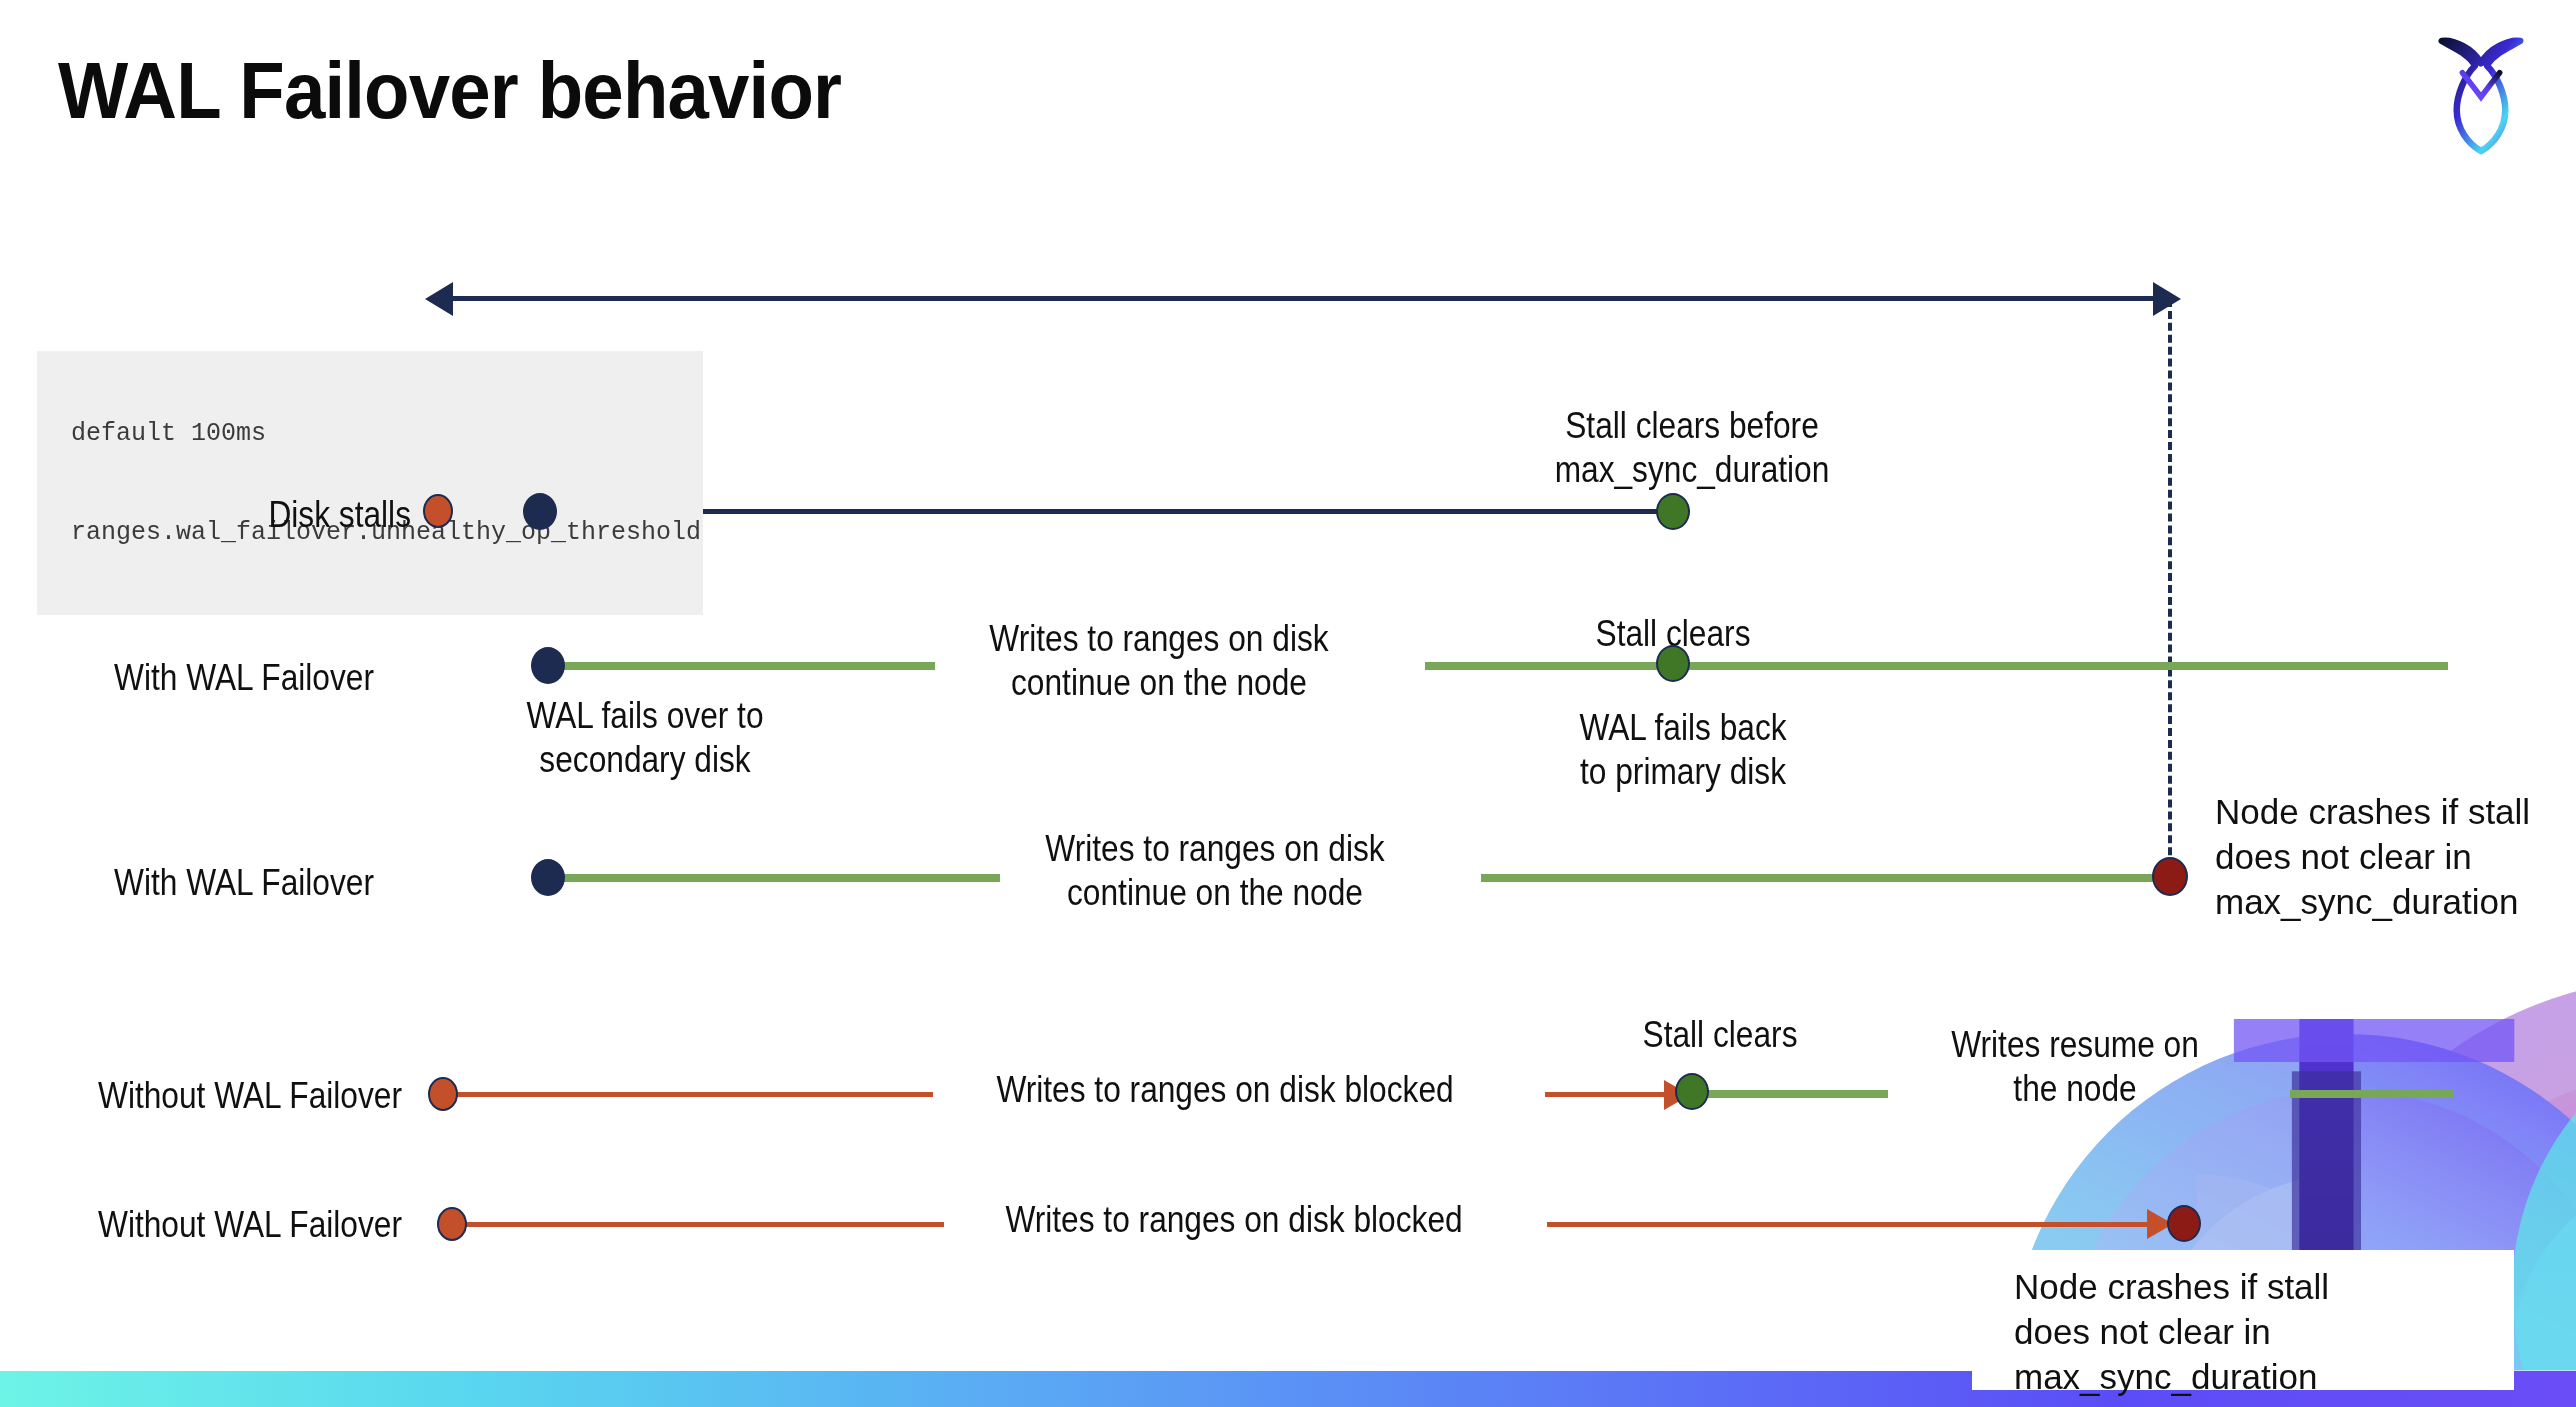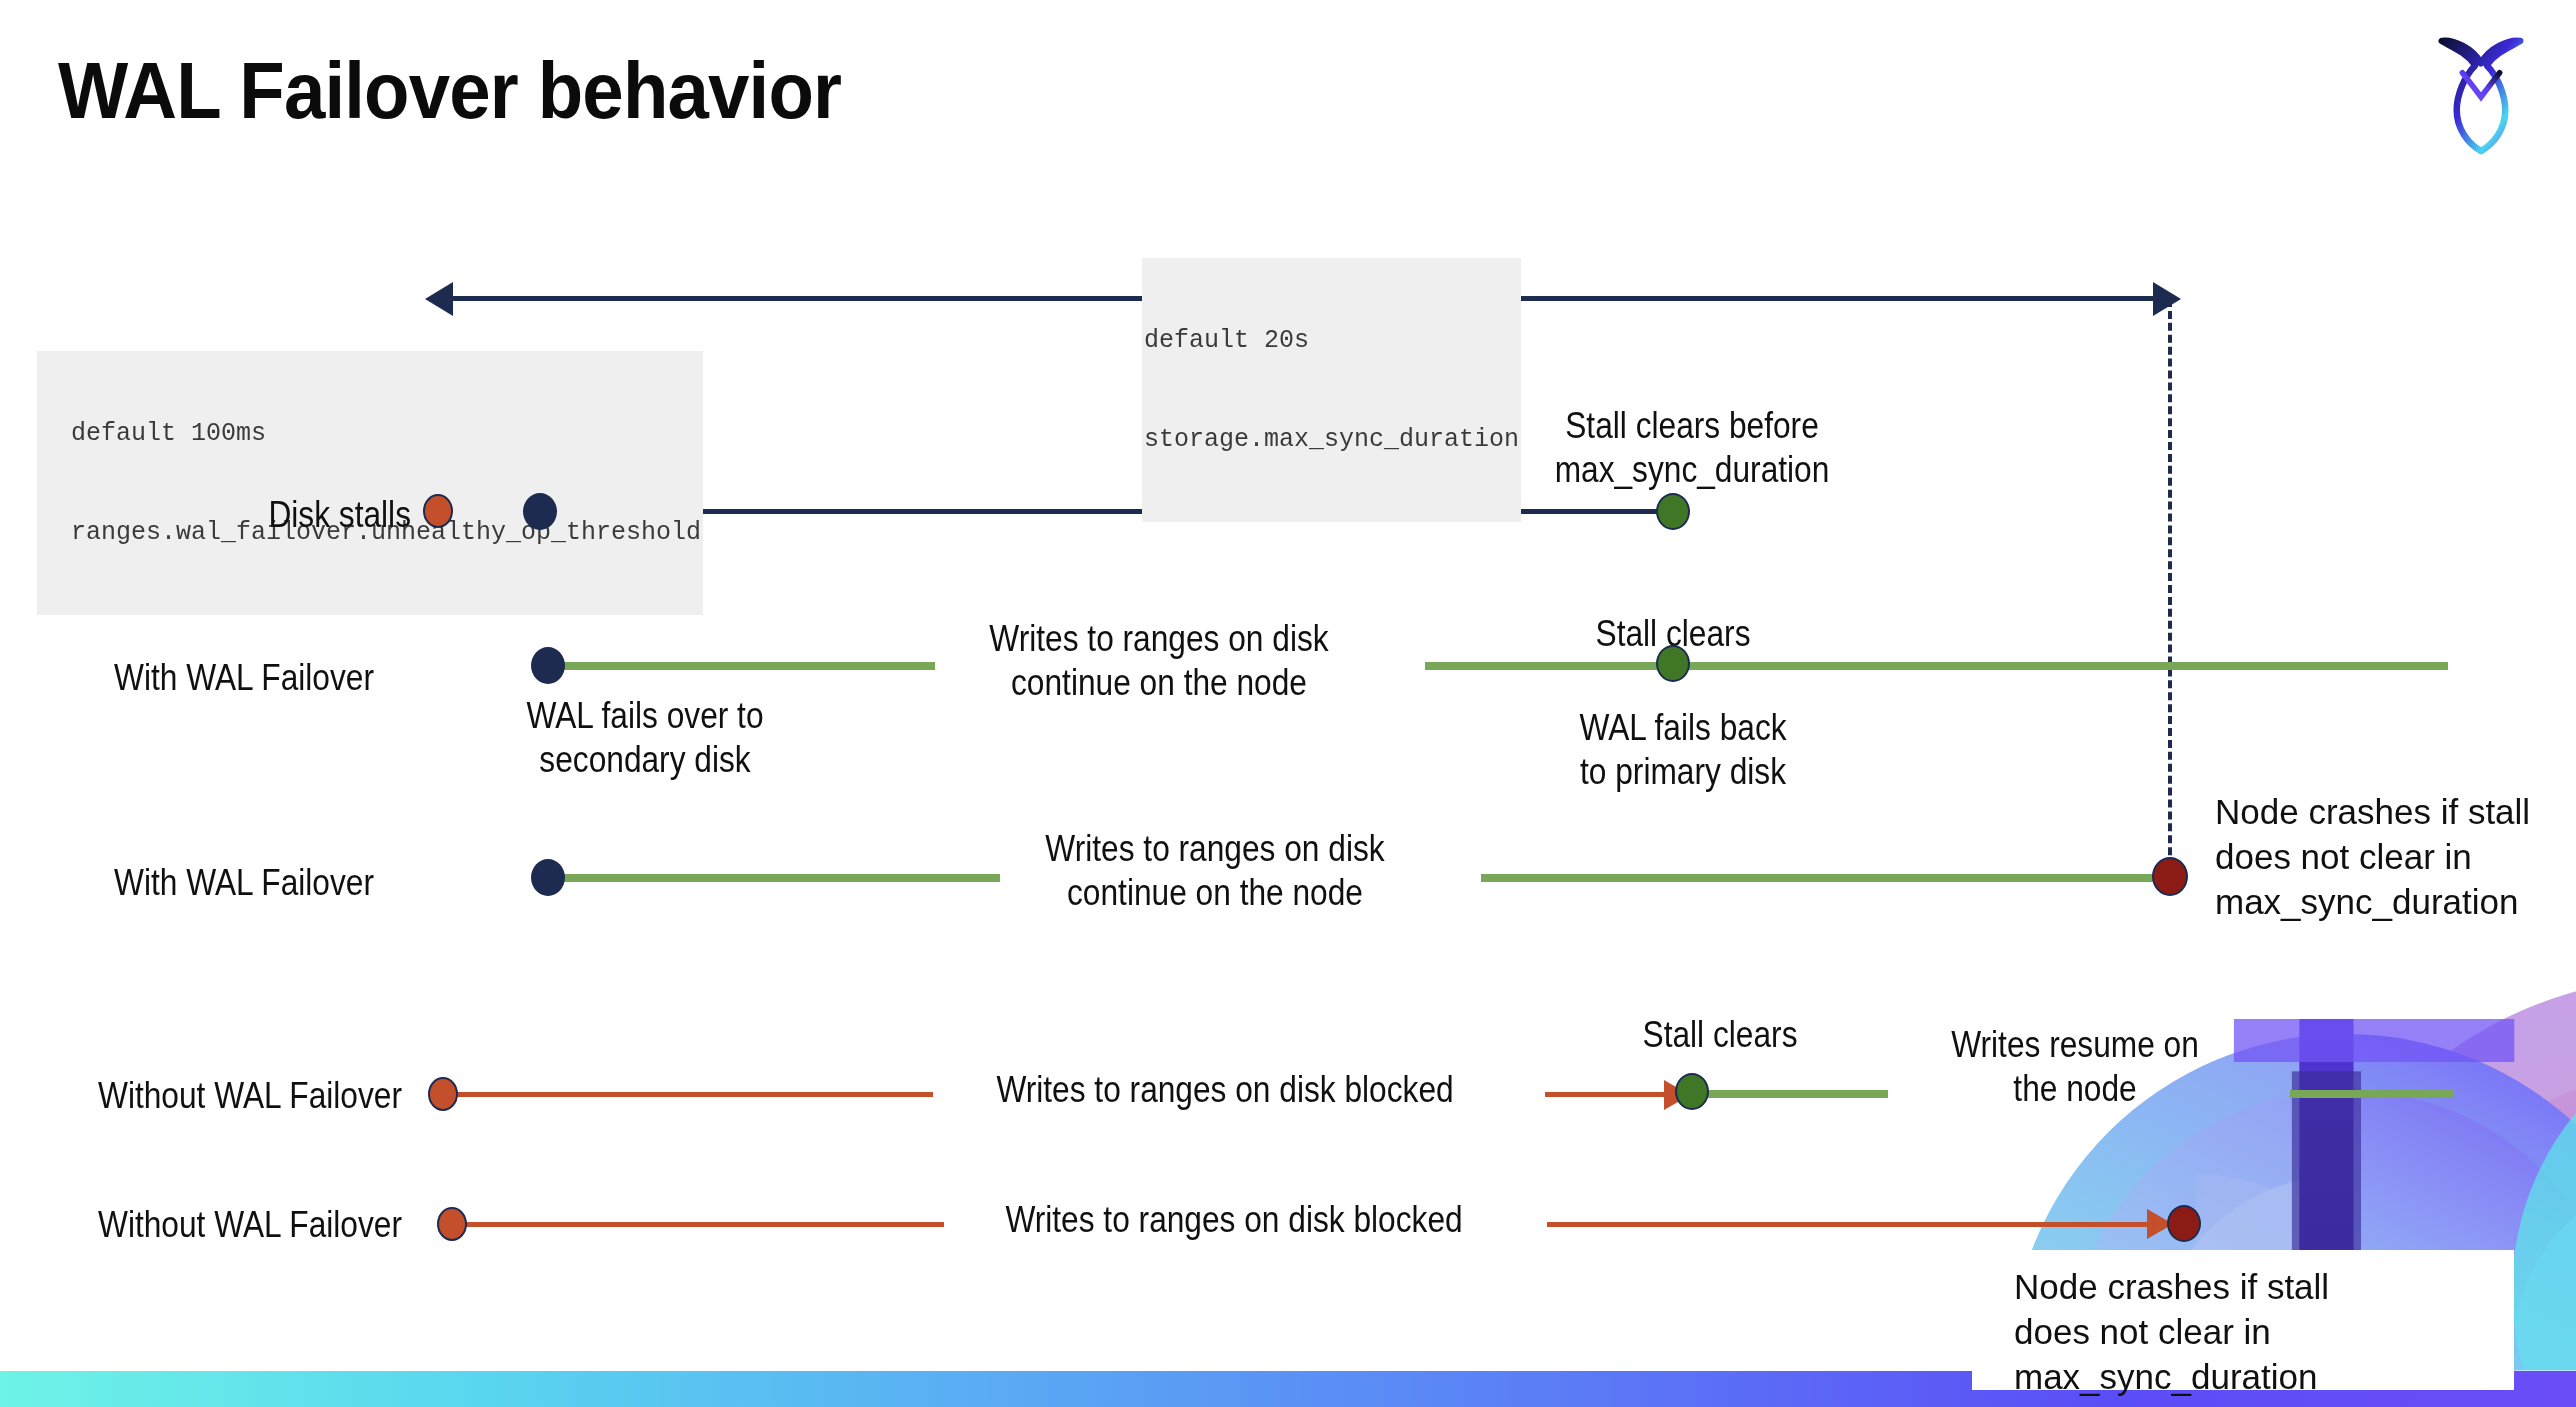--- a/index.html
+++ b/index.html
@@ -172,24 +172,20 @@
     <path d="M60 60 L60 136" fill="none" stroke="url(#lg2)" stroke-width="6"></path>
     <path d="M40 52 C48 62 54 70 60 78 C66 70 72 62 80 52" fill="none" stroke="url(#lg2)" stroke-width="6" stroke-linecap="round"></path>
   </svg>
 
   <div id="title">WAL Failover behavior</div>
 
   <div class="hline navy" style="left:437px; top:296px; width:1739px;"></div>
   <div class="arrow-h arrow-left" style="left:425px; top:282px;"></div>
   <div class="arrow-h arrow-right" style="left:2153px; top:282px;"></div>
 
-  <div class="code" style="left:1142px; top:258px;">
-    <span>default 20s</span>
-    <span>storage.max_sync_duration</span>
-  </div>
 
   <div class="vdash" style="left:2168px; top:299px; height:580px;"></div>
 
   <div class="code" style="left:37px; top:351px;padding-left:34px;">
     <span>default 100ms</span>
     <span>ranges.wal_failover.unhealthy_op_threshold</span>
   </div>
   <div class="hline navy" style="left:444px; top:447px; width:93px; height:4.7px;"></div>
   <div class="arrow-h arrow-left-sm" style="left:430px; top:436px;"></div>
   <div class="arrow-h arrow-right-sm" style="left:537px; top:436px;"></div>

